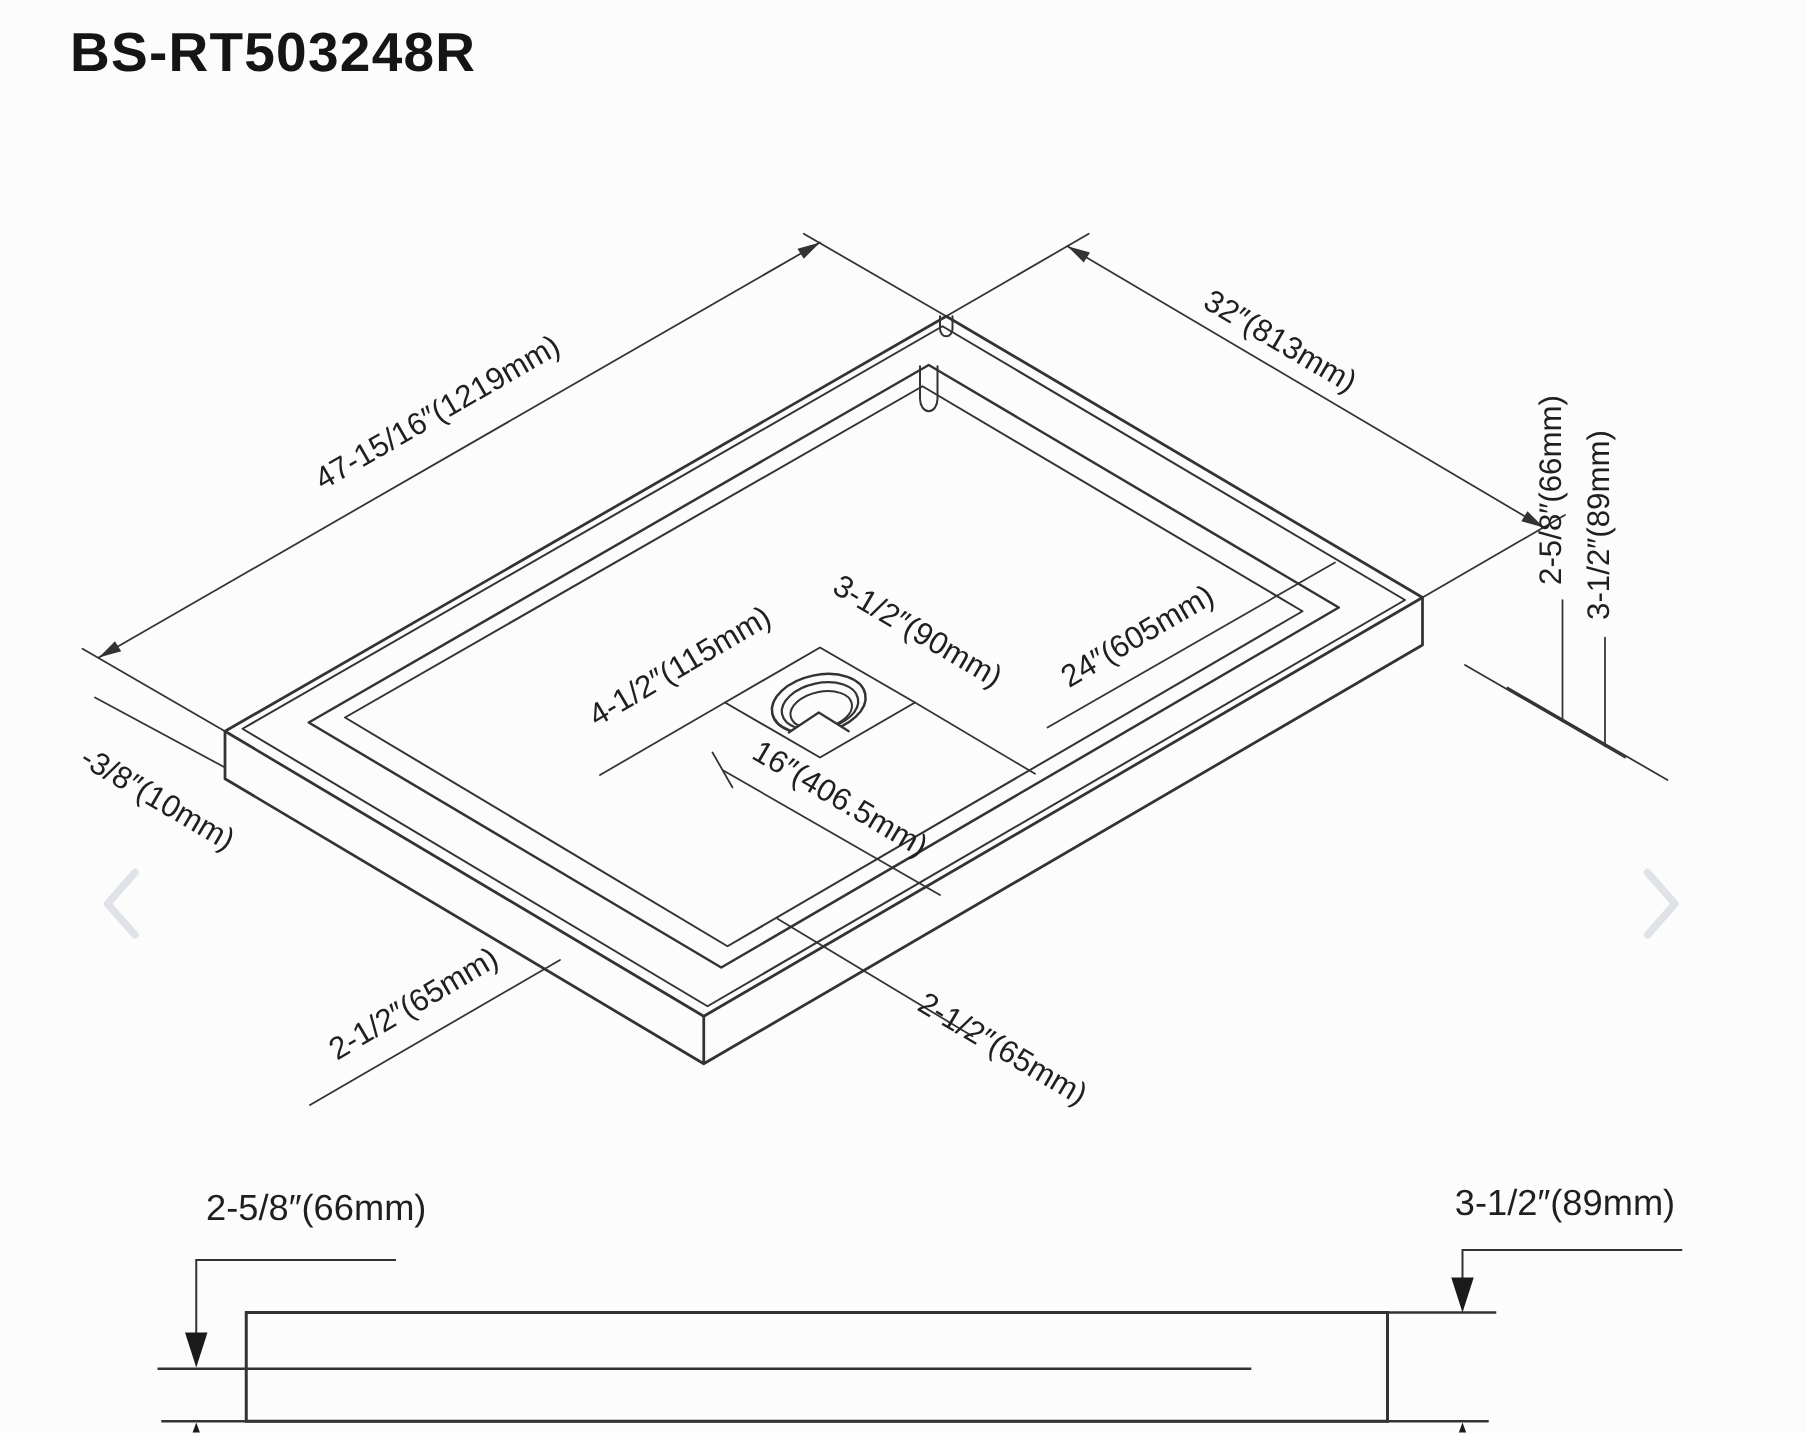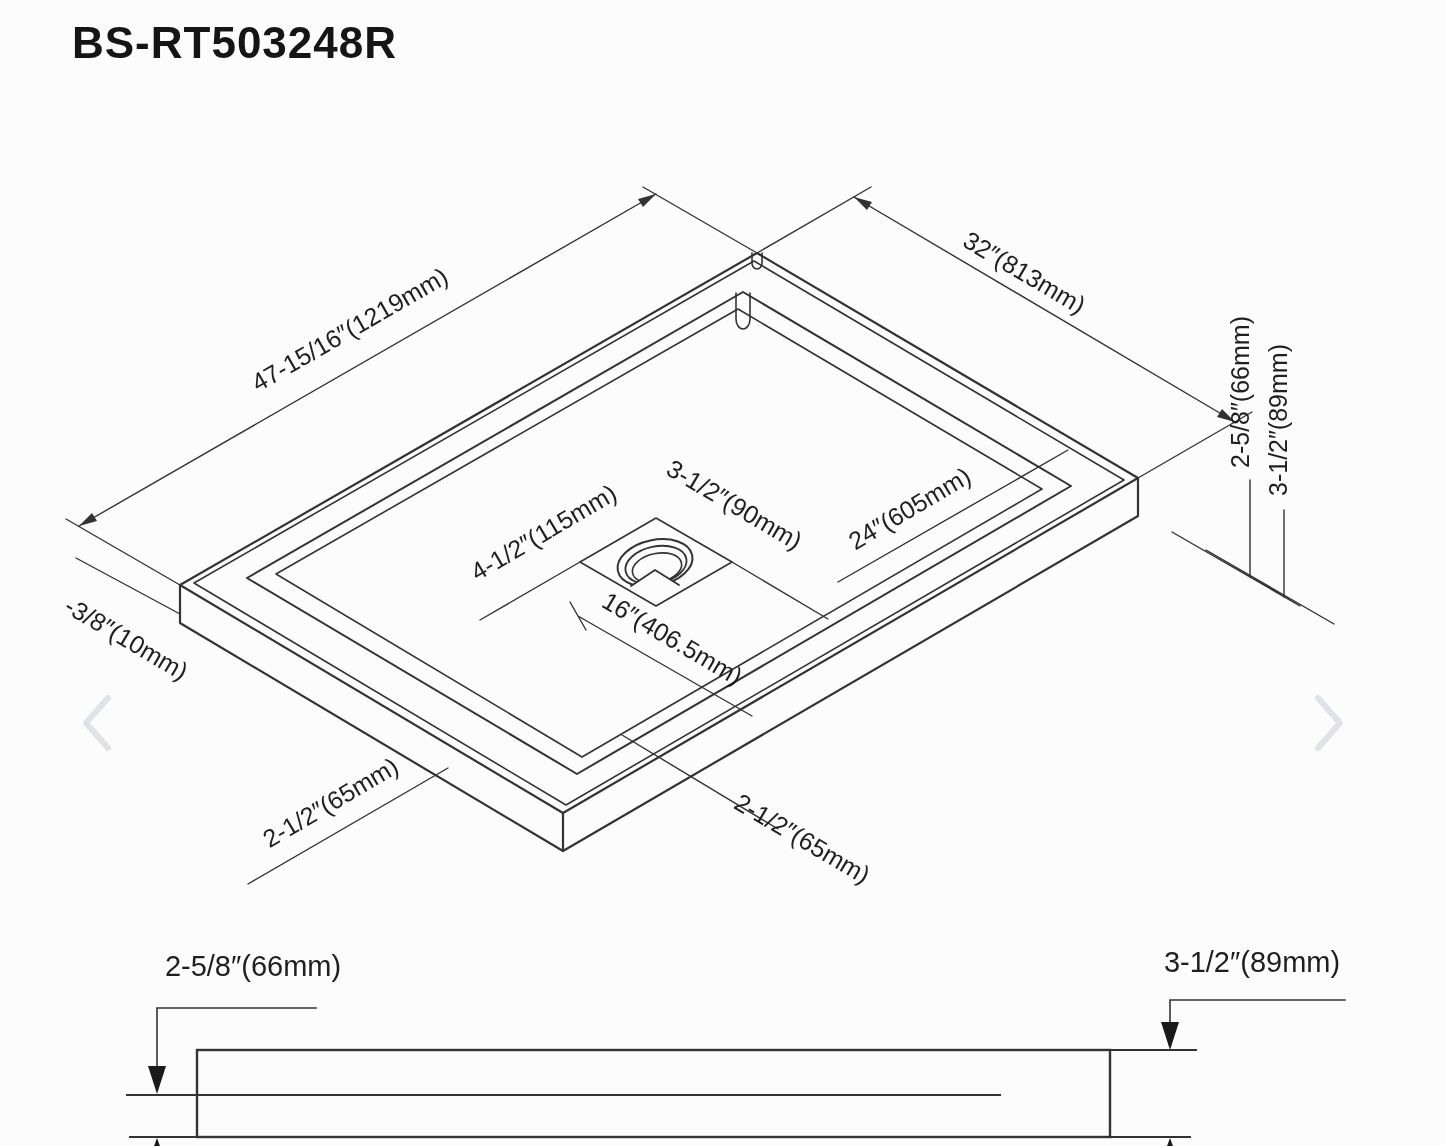--- a/index.html
+++ b/index.html
@@ -3,21 +3,21 @@
 <meta charset="utf-8">
 <style>
   html,body{margin:0;padding:0;}
   body{
     width:1445px;height:1146px;position:relative;overflow:hidden;
     background:#fcfcfc;
     font-family:"Liberation Sans", sans-serif;
   }
   .stage{position:absolute;inset:0;}
   h1.title{
-    position:absolute;left:72px;top:18px;margin:0;
+    position:absolute;left:56px;top:18px;margin:0;
     font-size:44px;font-weight:700;letter-spacing:1px;color:#151515;
     font-family:"Liberation Sans", sans-serif;
   }
   svg{position:absolute;left:0;top:0;}
   svg text{
     font-family:"Liberation Sans", sans-serif;
     fill:#1f1f1f;
   }
   .dim-label{font-size:25px;}
   .profile-label{font-size:29px;}

